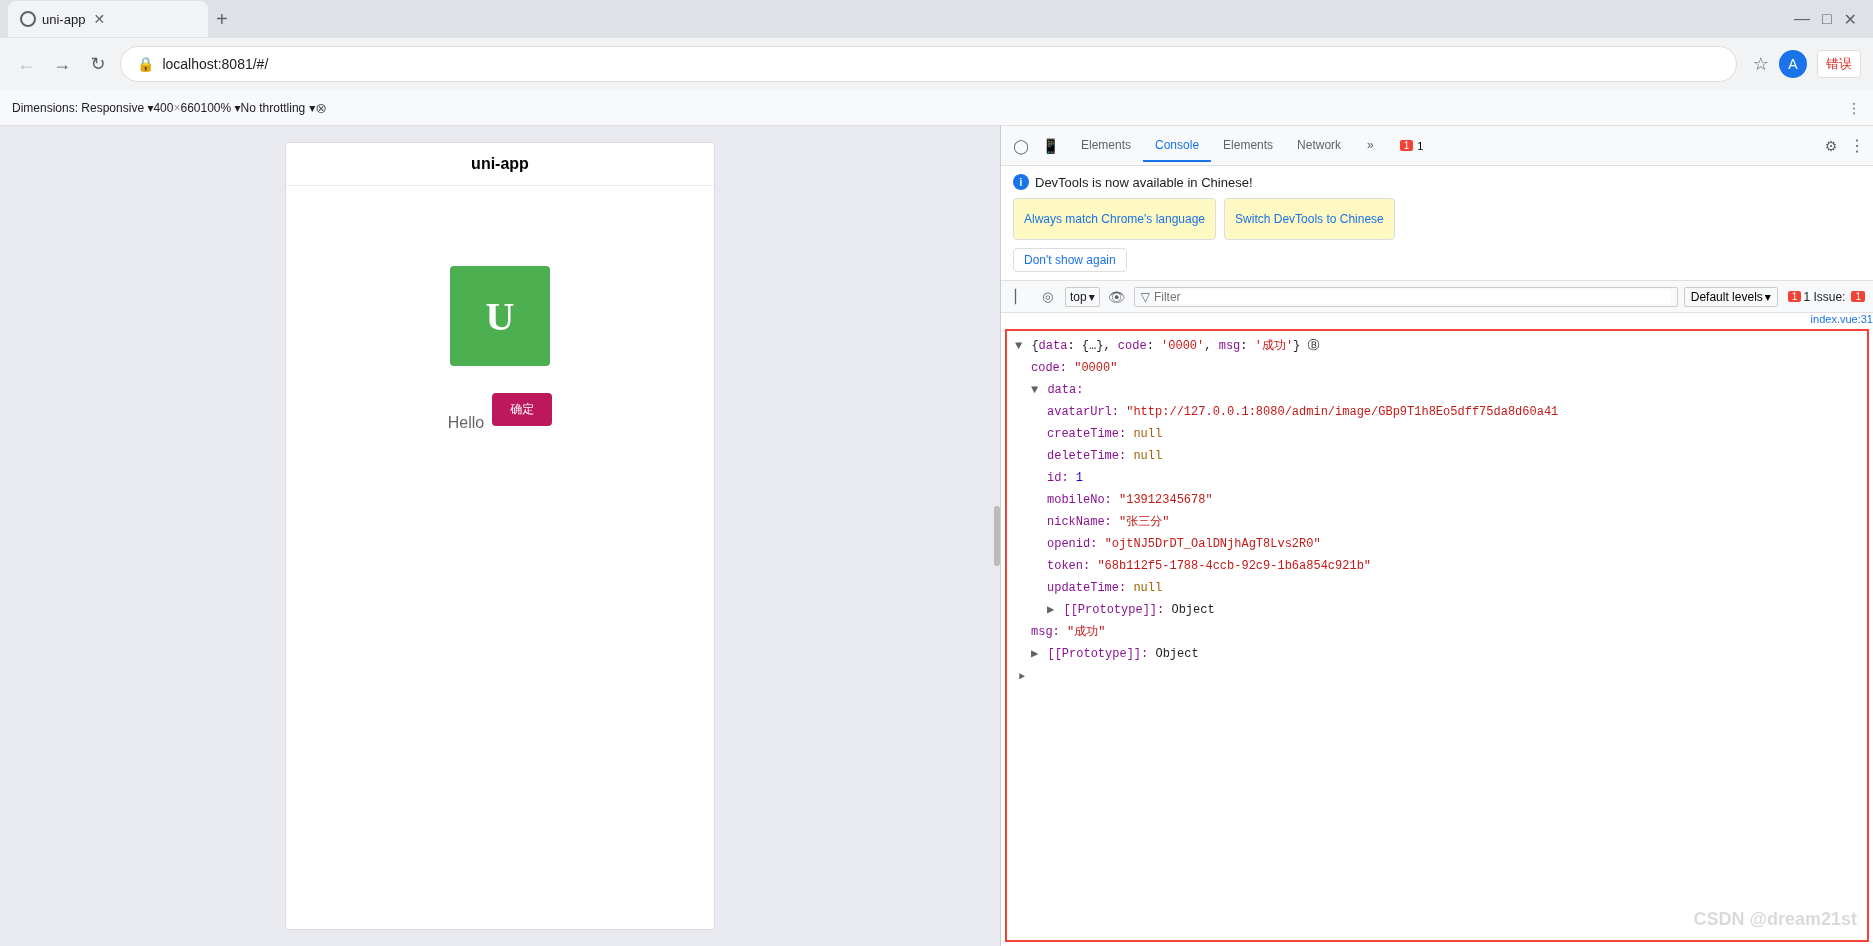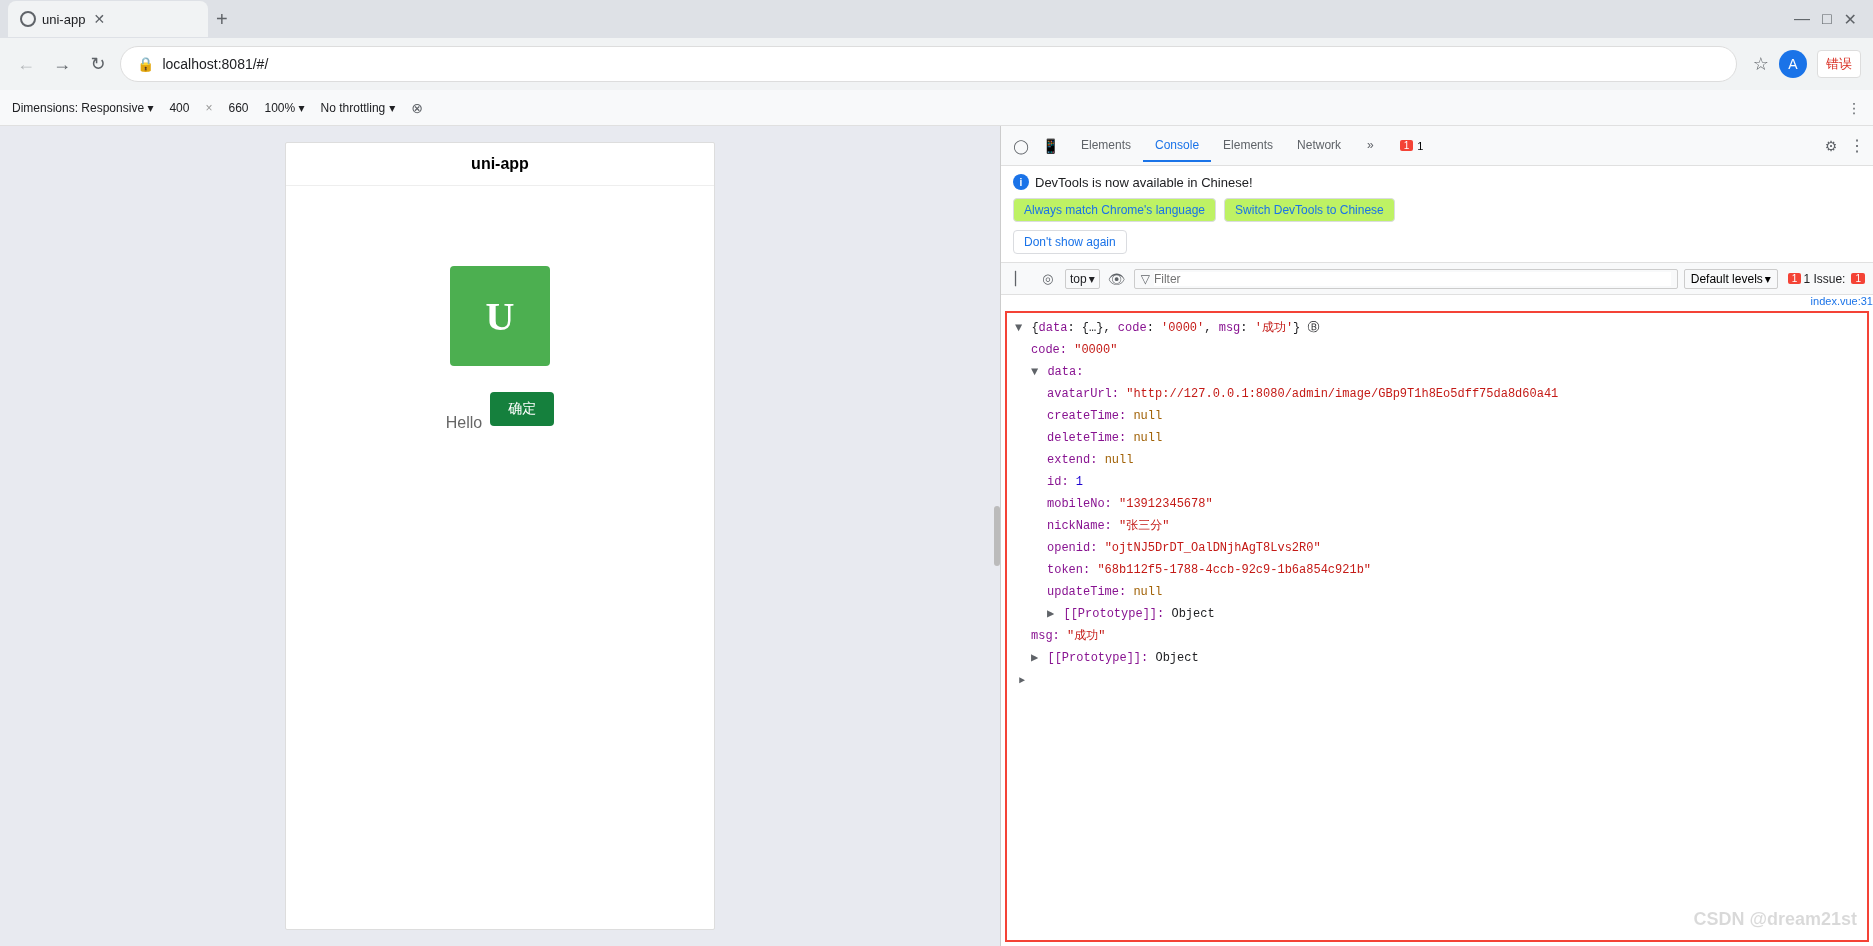--- a/index.html
+++ b/index.html
@@ -167,26 +167,26 @@
       font-family: Georgia, serif;
     }
 
     .hello-row {
       display: flex;
       align-items: center;
       gap: 8px;
     }
     .hello-text { font-size: 16px; color: #666; margin-top: 28px; }
     .confirm-btn {
-      background: #15803d;
+      background: #be185d;
       color: white;
       border: none;
       border-radius: 4px;
       padding: 8px 18px;
-      font-size: 14px;
+      font-size: 12px;
       cursor: pointer;
     }
 
     .scrollbar-handle {
       position: absolute;
       right: 0; top: 50%; transform: translateY(-50%);
       width: 6px; height: 60px;
       background: #bbb;
       border-radius: 3px;
     }
@@ -274,23 +274,23 @@
       display: flex; align-items: center; justify-content: center;
       font-size: 10px; font-weight: bold;
     }
 
     .notification-buttons {
       display: flex;
       gap: 8px;
     }
     .notif-btn {
       border: 1px solid #dadce0;
-      background: #bef264;
+      background: #fef9c3;
       border-radius: 4px;
-      padding: 4px 10px;
+      padding: 13px 10px;
       font-size: 12px;
       color: #1a73e8;
       cursor: pointer;
     }
     .notif-btn-small {
       border: 1px solid #dadce0;
       background: white;
       border-radius: 4px;
       padding: 4px 10px;
       font-size: 12px;
@@ -408,21 +408,20 @@
     }
 
     
     .responsive-toolbar {
       background: #f8f9fa;
       border-bottom: 1px solid #e0e0e0;
       display: flex;
       align-items: center;
       padding: 0 12px;
       height: 36px;
-      gap: 16px;
       font-size: 12px;
       color: #202124;
     }
     .dim-separator { color: #999; }
     .throttle-selector {
       display: flex; align-items: center; gap: 4px; cursor: pointer;
     }
     .sensor-icon { font-size: 14px; color: #5f6368; cursor: pointer; }
     .more-options { margin-left: auto; font-size: 14px; color: #5f6368; cursor: pointer; }
   </style>
@@ -583,24 +582,20 @@
         <div class="console-entry indent-2">
           <span class="key">createTime:</span>
           <span class="null-val">null</span>
         </div>
 
         <div class="console-entry indent-2">
           <span class="key">deleteTime:</span>
           <span class="null-val">null</span>
         </div>
 
-        <div class="console-entry indent-2">
-          <span class="key">extend:</span>
-          <span class="null-val">null</span>
-        </div>
 
         <div class="console-entry indent-2">
           <span class="key">id:</span>
           <span class="num-val">1</span>
         </div>
 
         <div class="console-entry indent-2">
           <span class="key">mobileNo:</span>
           <span class="string-val">"13912345678"</span>
         </div>

